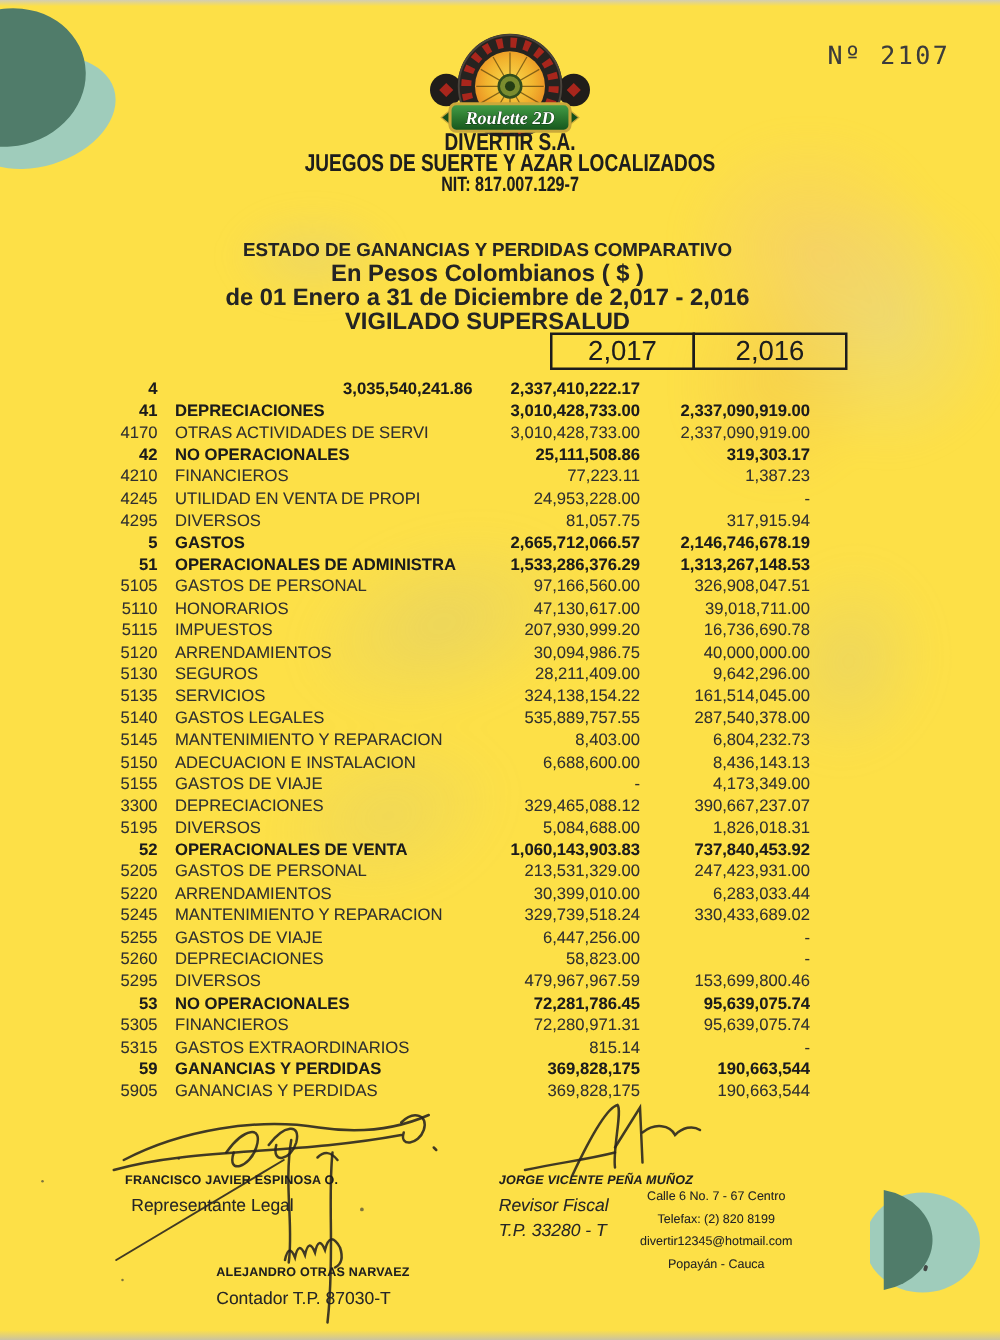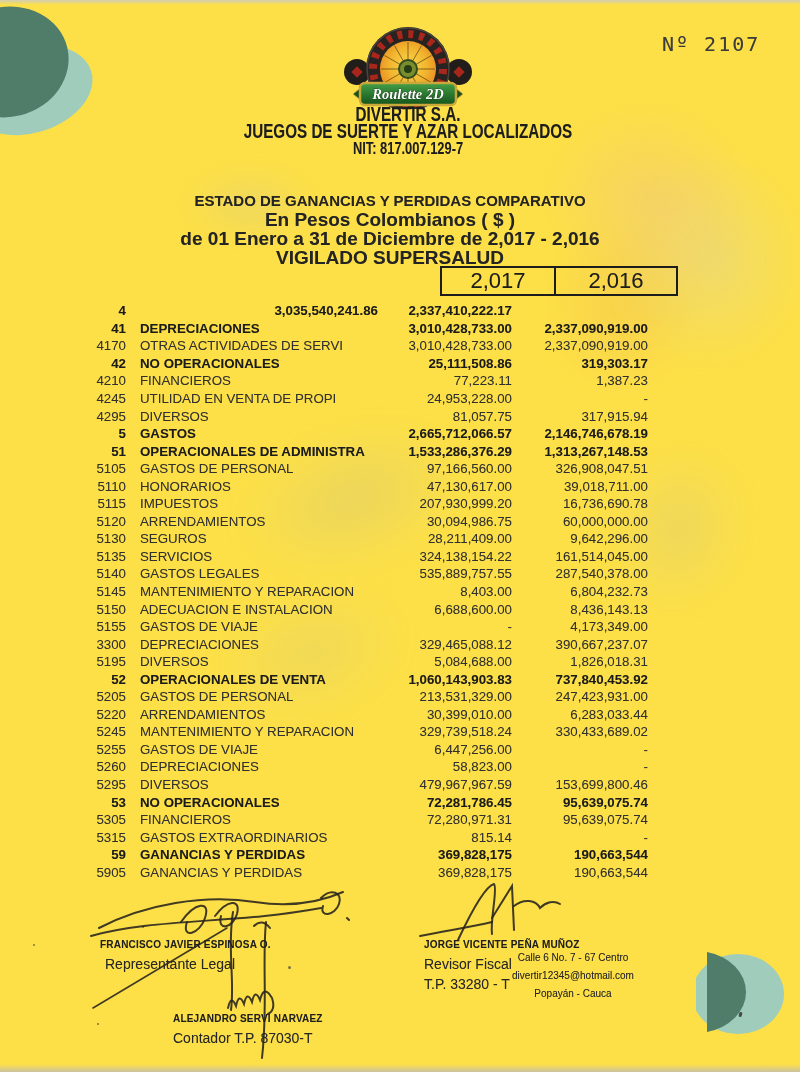--- a/index.html
+++ b/index.html
@@ -72,21 +72,21 @@
   .t-row .label{padding-left:14px;overflow:hidden;}
   .t-row .val{text-align:right;font-variant-numeric:tabular-nums;}
   .t-row.bold{font-weight:700;color:#1b1b1b;}
 
   
   .sig{position:absolute;z-index:2;}
   .sig-block{position:absolute;z-index:2;color:#222;}
   .sig-name{font-weight:700;font-size:10px;letter-spacing:.2px;color:#1e1e1e;line-height:18px;}
   .sig-role{font-size:14px;line-height:20px;color:#262626;}
   .blk-legal{left:100px;top:936px;}
-  .blk-fiscal{left:424px;top:936px;}
+  .blk-fiscal{left:399px;top:936px;font-style:italic;}
   .blk-accountant{left:173px;top:1010px;}
   .blk-legal .sig-role{padding-left:5px;}
   .contact{position:absolute;right:102px;top:949px;width:250px;text-align:center;z-index:2;
     font-size:10px;line-height:18px;color:#242424;}
   .ink{stroke:#27221f;stroke-width:2;fill:none;stroke-linecap:round;opacity:.88;}
 </style>
 </head>
 <body>
 
 <div class="page">
@@ -243,21 +243,21 @@
       <div class="t-row">
       <span class="code">5115</span>
       <span class="label">IMPUESTOS</span>
       <span class="val">207,930,999.20</span>
       <span class="val">16,736,690.78</span>
     </div>
       <div class="t-row">
       <span class="code">5120</span>
       <span class="label">ARRENDAMIENTOS</span>
       <span class="val">30,094,986.75</span>
-      <span class="val">60,000,000.00</span>
+      <span class="val">40,000,000.00</span>
     </div>
       <div class="t-row">
       <span class="code">5130</span>
       <span class="label">SEGUROS</span>
       <span class="val">28,211,409.00</span>
       <span class="val">9,642,296.00</span>
     </div>
       <div class="t-row">
       <span class="code">5135</span>
       <span class="label">SERVICIOS</span>
@@ -398,23 +398,24 @@
   <div class="sig-block blk-legal">
     <div class="sig-name">FRANCISCO JAVIER ESPINOSA O.</div>
     <div class="sig-role">Representante Legal</div>
   </div>
   <div class="sig-block blk-fiscal">
     <div class="sig-name">JORGE VICENTE PEÑA MUÑOZ</div>
     <div class="sig-role">Revisor Fiscal</div>
     <div class="sig-role">T.P. 33280 - T</div>
   </div>
   <div class="sig-block blk-accountant">
-    <div class="sig-name">ALEJANDRO SERVI NARVAEZ</div>
+    <div class="sig-name">ALEJANDRO OTRAS NARVAEZ</div>
     <div class="sig-role">Contador  T.P. 87030-T</div>
   </div>
 
   <div class="contact">
     <div>Calle 6  No. 7 - 67 Centro</div>
+    <div>Telefax: (2) 820 8199</div>
     <div>divertir12345@hotmail.com</div>
     <div>Popayán - Cauca</div>
   </div>
 
 </div>
 
 </body></html>

